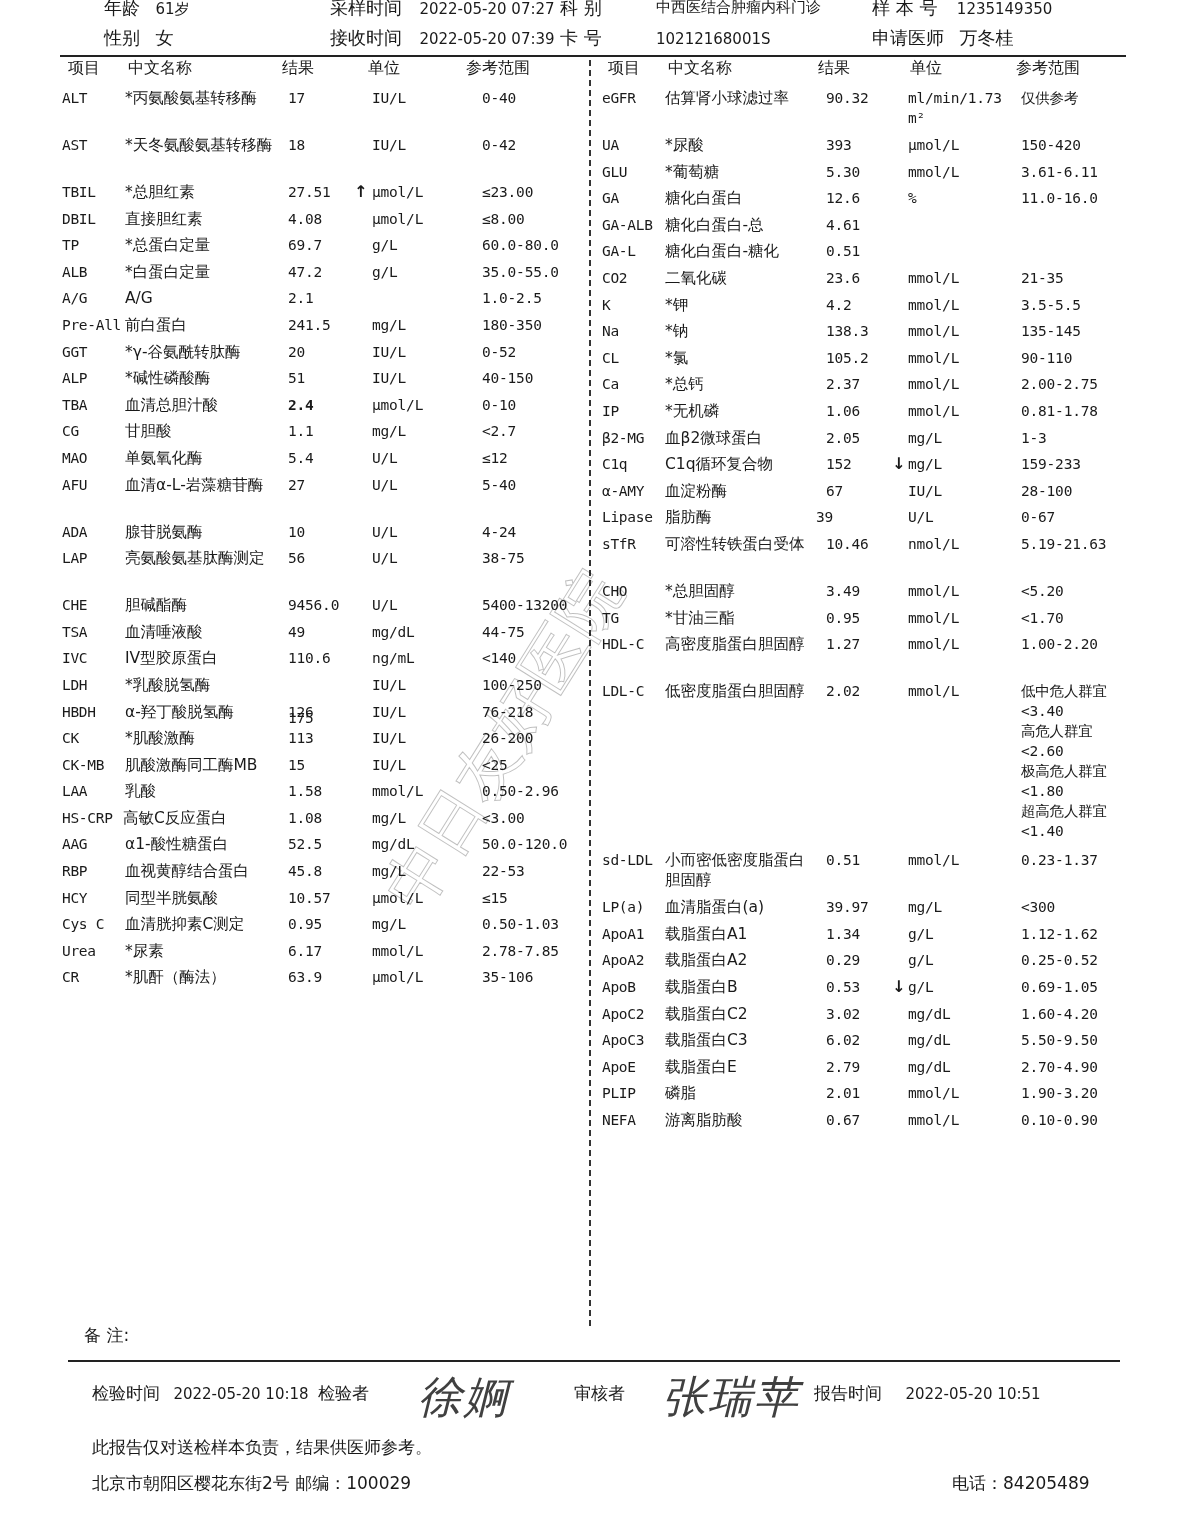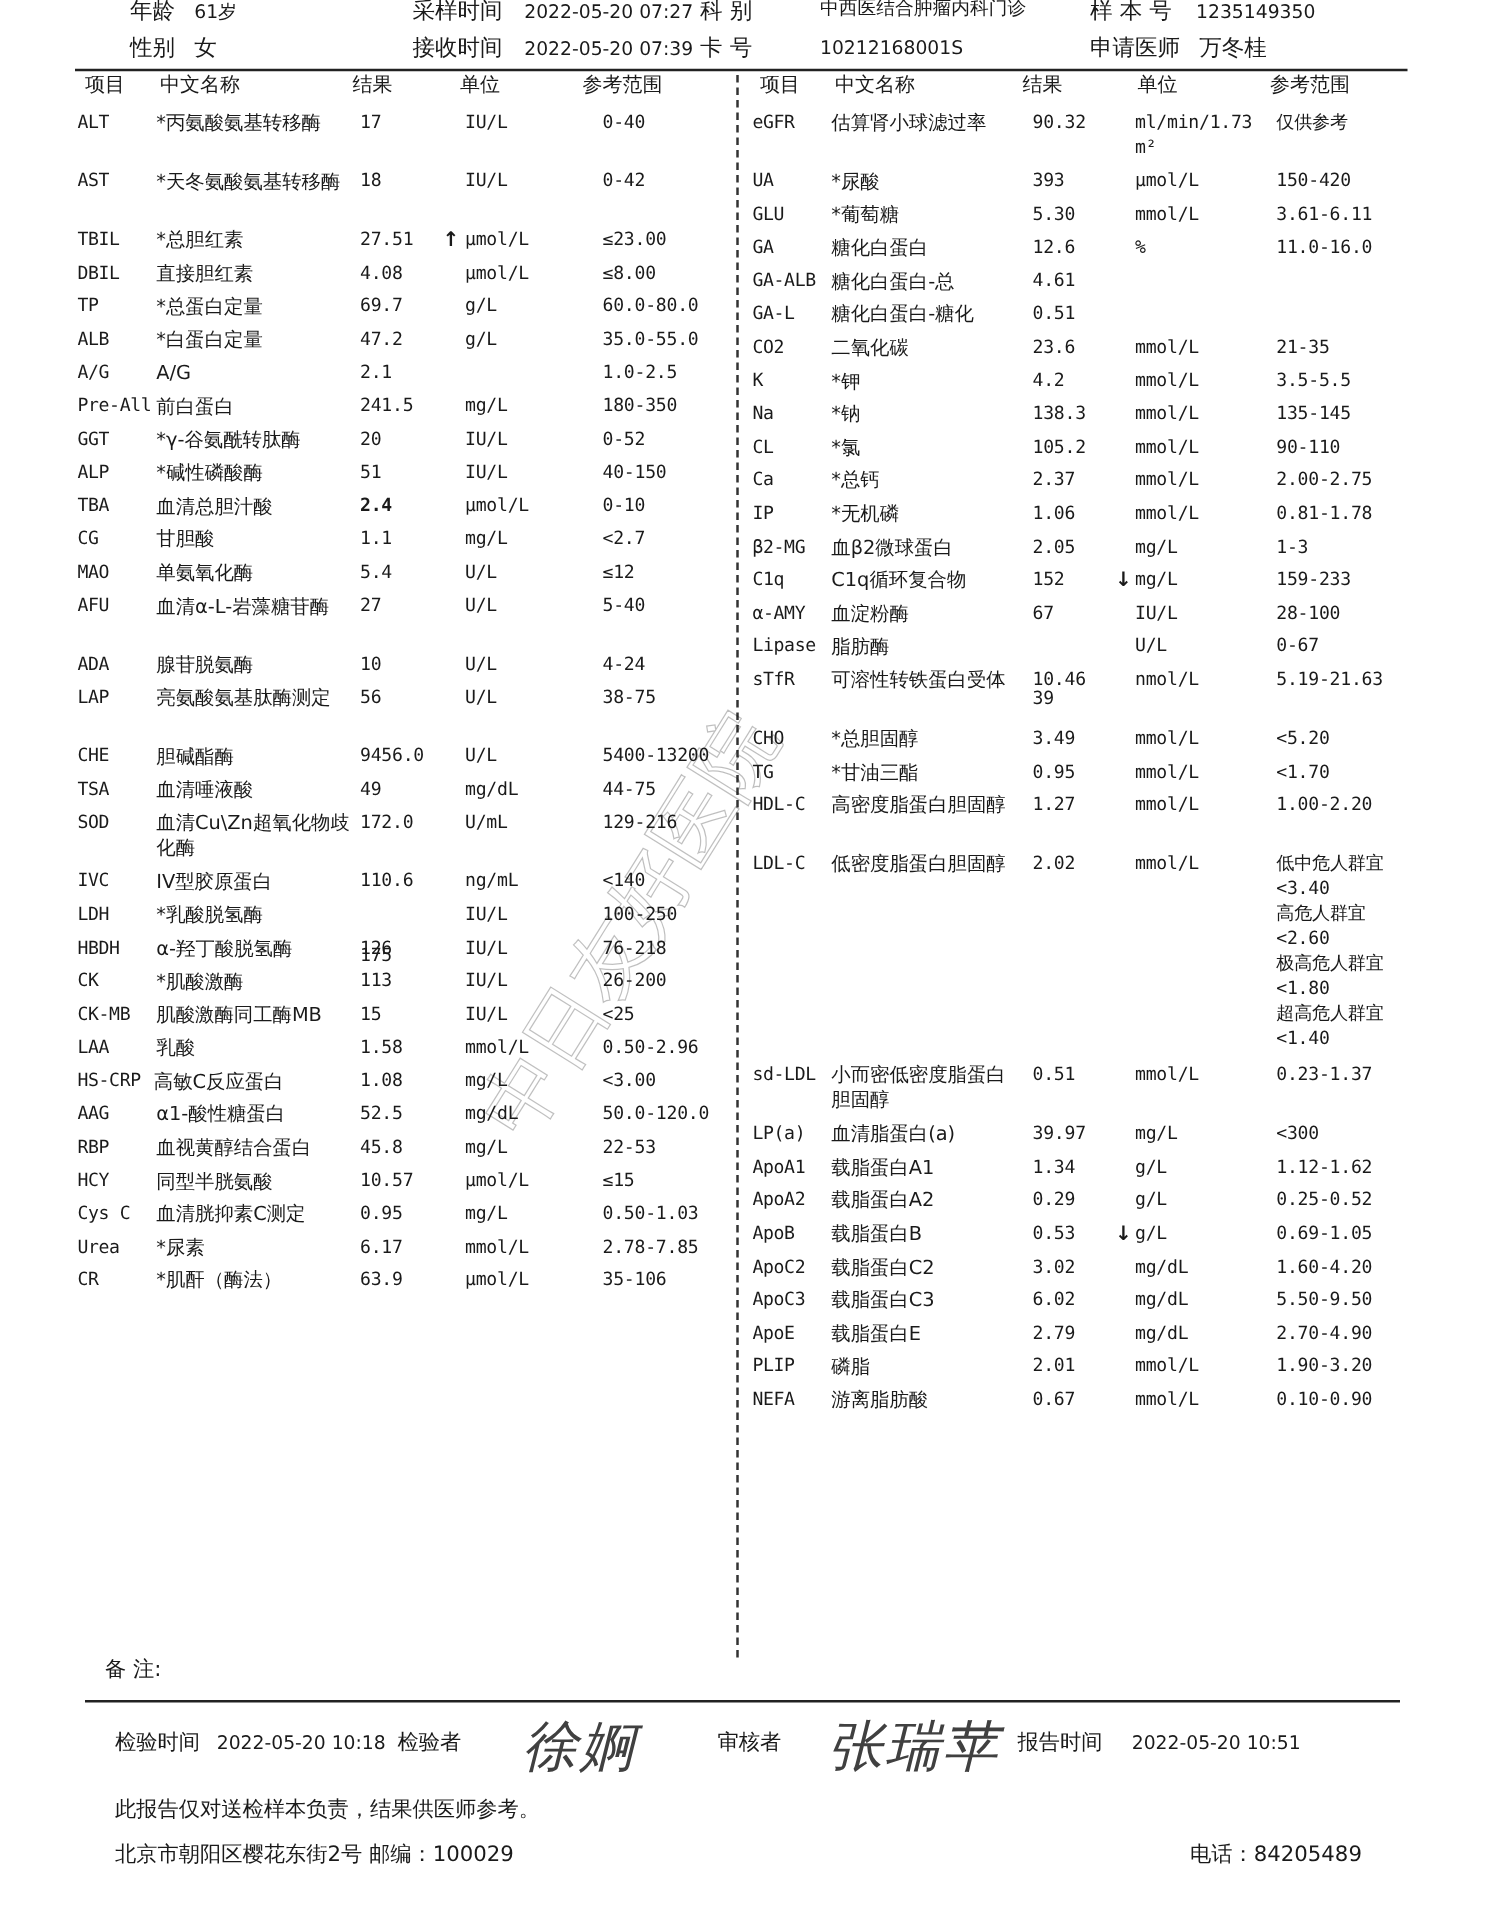--- a/index.html
+++ b/index.html
@@ -215,28 +215,20 @@
         <span class="range" style="left: 420px;">5400-13200</span>
       </div>
       <div class="row" style="height: 26.6px;">
         <span class="code" style="left: 0px;">TSA</span>
         <span class="name" style="left: 63px; width: 160px;">血清唾液酸</span>
         <span class="result" style="left: 226px;">49</span>
         <span class="flag" style="left: 292px;"></span>
         <span class="unit" style="left: 310px;">mg/dL</span>
         <span class="range" style="left: 420px;">44-75</span>
       </div>
-      <div class="row" style="height: 47px;">
-        <span class="code" style="left: 0px;">SOD</span>
-        <span class="name" style="left: 63px; width: 160px;">血清Cu\Zn超氧化物歧化酶</span>
-        <span class="result" style="left: 226px;">172.0</span>
-        <span class="flag" style="left: 292px;"></span>
-        <span class="unit" style="left: 310px;">U/mL</span>
-        <span class="range" style="left: 420px;">129-216</span>
-      </div>
       <div class="row" style="height: 26.6px;">
         <span class="code" style="left: 0px;">IVC</span>
         <span class="name" style="left: 63px; width: 160px;">IV型胶原蛋白</span>
         <span class="result" style="left: 226px;">110.6</span>
         <span class="flag" style="left: 292px;"></span>
         <span class="unit" style="left: 310px;">ng/mL</span>
         <span class="range" style="left: 420px;">&lt;140</span>
       </div>
       <div class="row" style="height: 26.6px;">
         <span class="code" style="left: 0px;">LDH</span>
@@ -463,21 +455,21 @@
         <span class="code" style="left: 2px;">α-AMY</span>
         <span class="name" style="left: 65px; width: 150px;">血淀粉酶</span>
         <span class="result" style="left: 226px;">67</span>
         <span class="flag" style="left: 292px;"></span>
         <span class="unit" style="left: 308px; width: 108px; white-space: normal;">IU/L</span>
         <span class="range" style="left: 421px;">28-100</span>
       </div>
       <div class="row" style="height: 26.6px;">
         <span class="code" style="left: 2px;">Lipase</span>
         <span class="name" style="left: 65px; width: 150px;">脂肪酶</span>
-        <span class="result" style="left: 226px; margin-top: 42px;">39</span>
+        <span class="result" style="left: 216px;">39</span>
         <span class="flag" style="left: 292px;"></span>
         <span class="unit" style="left: 308px; width: 108px; white-space: normal;">U/L</span>
         <span class="range" style="left: 421px;">0-67</span>
       </div>
       <div class="row" style="height: 47px;">
         <span class="code" style="left: 2px;">sTfR</span>
         <span class="name" style="left: 65px; width: 150px;">可溶性转铁蛋白受体</span>
         <span class="result" style="left: 226px;">10.46</span>
         <span class="flag" style="left: 292px;"></span>
         <span class="unit" style="left: 308px; width: 108px; white-space: normal;">nmol/L</span>

